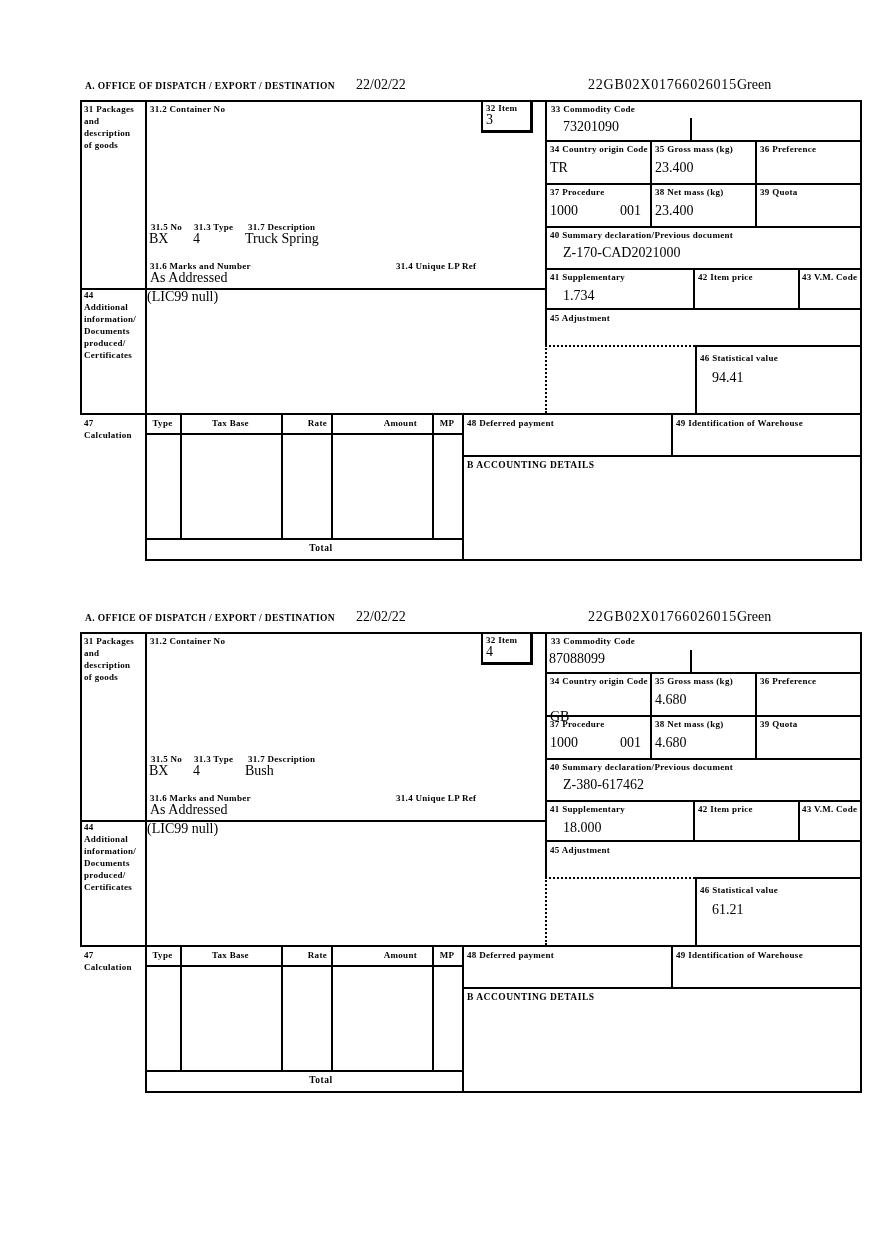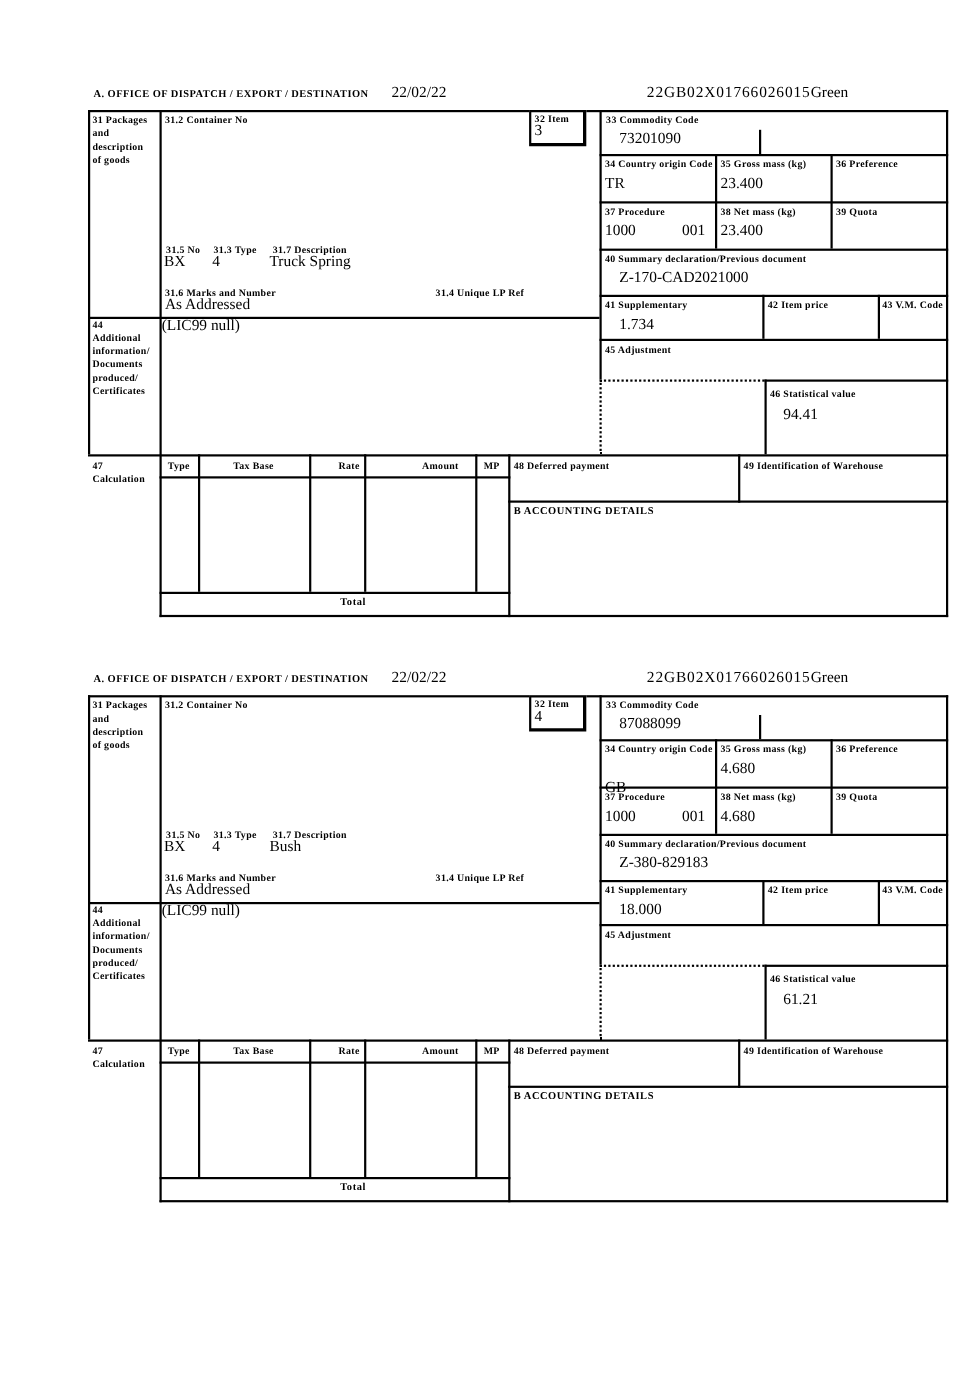--- a/index.html
+++ b/index.html
@@ -184,21 +184,21 @@
       <div>description</div>
       <div>of goods</div>
     </div>
 
     <div class="lbl" style="left:70px;top:28px">31.2 Container No</div>
 
     <div class="lbl" style="left:406px;top:27px">32 Item</div>
     <div class="val" style="left:406px;top:37px">4</div>
 
     <div class="lbl" style="left:471px;top:28px">33 Commodity Code</div>
-    <div class="val" style="left:483px;top:44px">87088099</div>
+    <div class="val" style="left:469px;top:44px">87088099</div>
     <div class="lbl" style="left:470px;top:68px">34 Country origin Code</div>
     <div class="val" style="left:470px;top:102px">GB</div>
     <div class="lbl" style="left:575px;top:68px">35 Gross mass (kg)</div>
     <div class="val" style="left:575px;top:85px">4.680</div>
     <div class="lbl" style="left:680px;top:68px">36 Preference</div>
     <div class="lbl" style="left:470px;top:111px">37 Procedure</div>
     <div class="val" style="left:470px;top:128px">1000</div>
     <div class="val" style="left:540px;top:128px">001</div>
     <div class="lbl" style="left:575px;top:111px">38 Net mass (kg)</div>
     <div class="val" style="left:575px;top:128px">4.680</div>
@@ -208,21 +208,21 @@
     <div class="lbl" style="left:114px;top:146px">31.3 Type</div>
     <div class="lbl" style="left:168px;top:146px">31.7 Description</div>
     <div class="val" style="left:69px;top:156px">BX</div>
     <div class="val" style="left:113px;top:156px">4</div>
     <div class="val" style="left:165px;top:156px">Bush</div>
     <div class="lbl" style="left:70px;top:185px">31.6 Marks and Number</div>
     <div class="lbl" style="left:316px;top:185px">31.4 Unique LP Ref</div>
     <div class="val" style="left:70px;top:195px">As Addressed</div>
 
     <div class="lbl" style="left:470px;top:154px">40 Summary declaration/Previous document</div>
-    <div class="val" style="left:483px;top:170px">Z-380-829183</div>
+    <div class="val" style="left:483px;top:170px">Z-380-617462</div>
     <div class="lbl" style="left:470px;top:196px">41 Supplementary</div>
     <div class="val" style="left:483px;top:213px">18.000</div>
     <div class="lbl" style="left:618px;top:196px">42 Item price</div>
     <div class="lbl" style="left:722px;top:196px">43 V.M. Code</div>
     <div class="lbl" style="left:470px;top:237px">45 Adjustment</div>
     <div class="lbl" style="left:620px;top:277px">46 Statistical value</div>
     <div class="val" style="left:632px;top:295px">61.21</div>
 
     <div class="lbl" style="left:4px;top:214px">
       <div>44</div>

